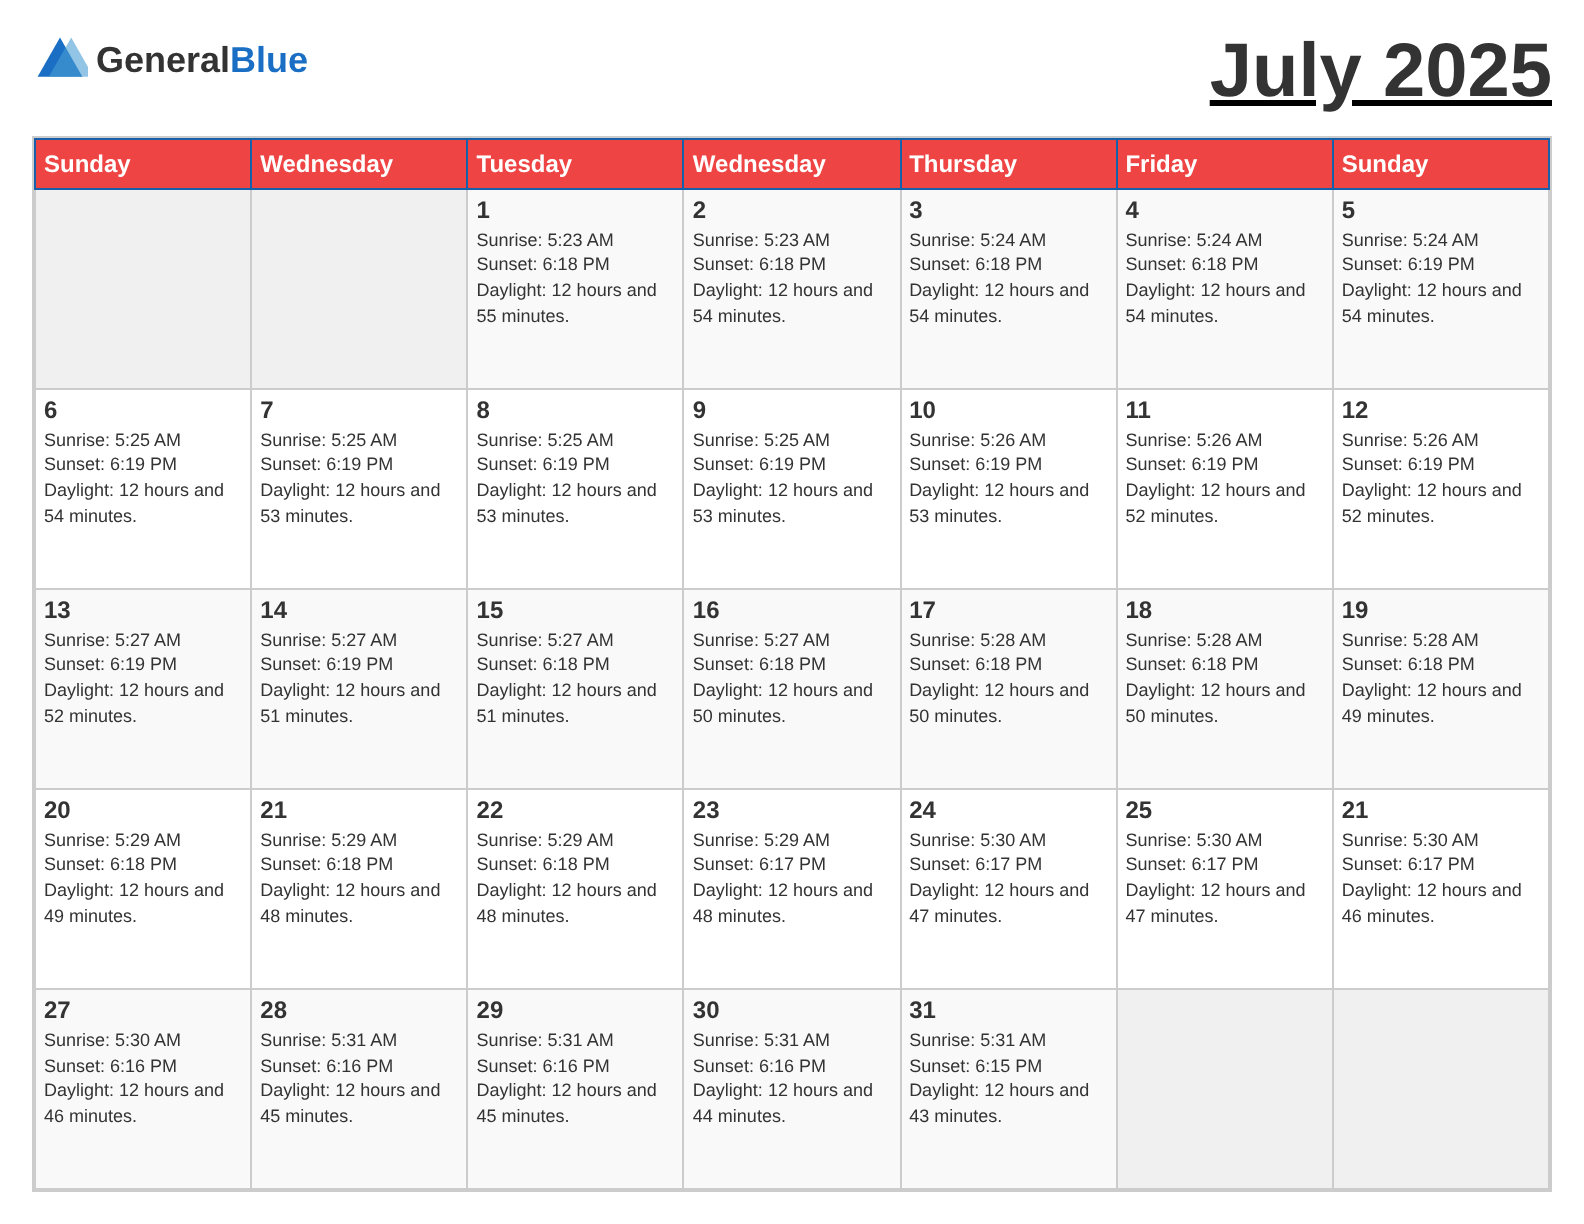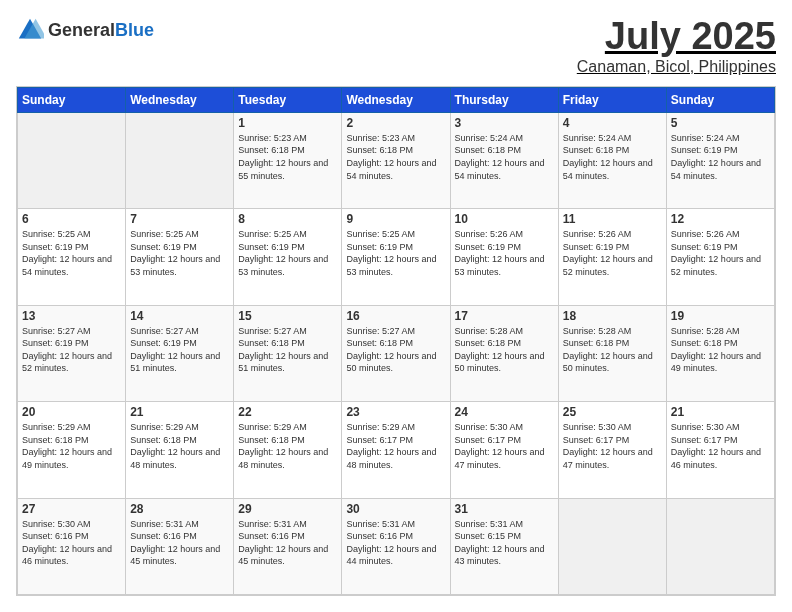--- a/index.html
+++ b/index.html
@@ -62,21 +62,21 @@
       border: 1px solid #ccc;
       border-collapse: collapse;
       width: 100%;
     }
     .calendar table {
       width: 100%;
       border-collapse: collapse;
       height: 100%;
     }
     .calendar thead th {
-      background: #1d4ed8;
+      background: #ef4444;
       color: #fff;
       font-size: 12px;
       font-weight: bold;
       padding: 5px 4px;
       text-align: left;
       border: 1px solid #1560a8;
     }
     .calendar tbody td {
       border: 1px solid #ccc;
       vertical-align: top;
@@ -117,21 +117,20 @@
       <svg class="logo-icon" viewBox="0 0 40 40">
         <polygon points="20,4 36,32 4,32" fill="#1a6fc4"></polygon>
         <polygon points="28,4 44,32 12,32" fill="#4a9fd4" opacity="0.6"></polygon>
       </svg>
       <div>
         <span class="logo-text-general">General</span><span class="logo-text-blue">Blue</span>
       </div>
     </div>
     <div class="header-right">
       <div class="month-title">July 2025</div>
-      <div class="location-title">Canaman, Bicol, Philippines</div>
     </div>
   </div>
   <div class="calendar">
     <table>
       <thead>
         <tr>
           <th>Sunday</th>
           <th>Wednesday</th>
           <th>Tuesday</th>
           <th>Wednesday</th>

